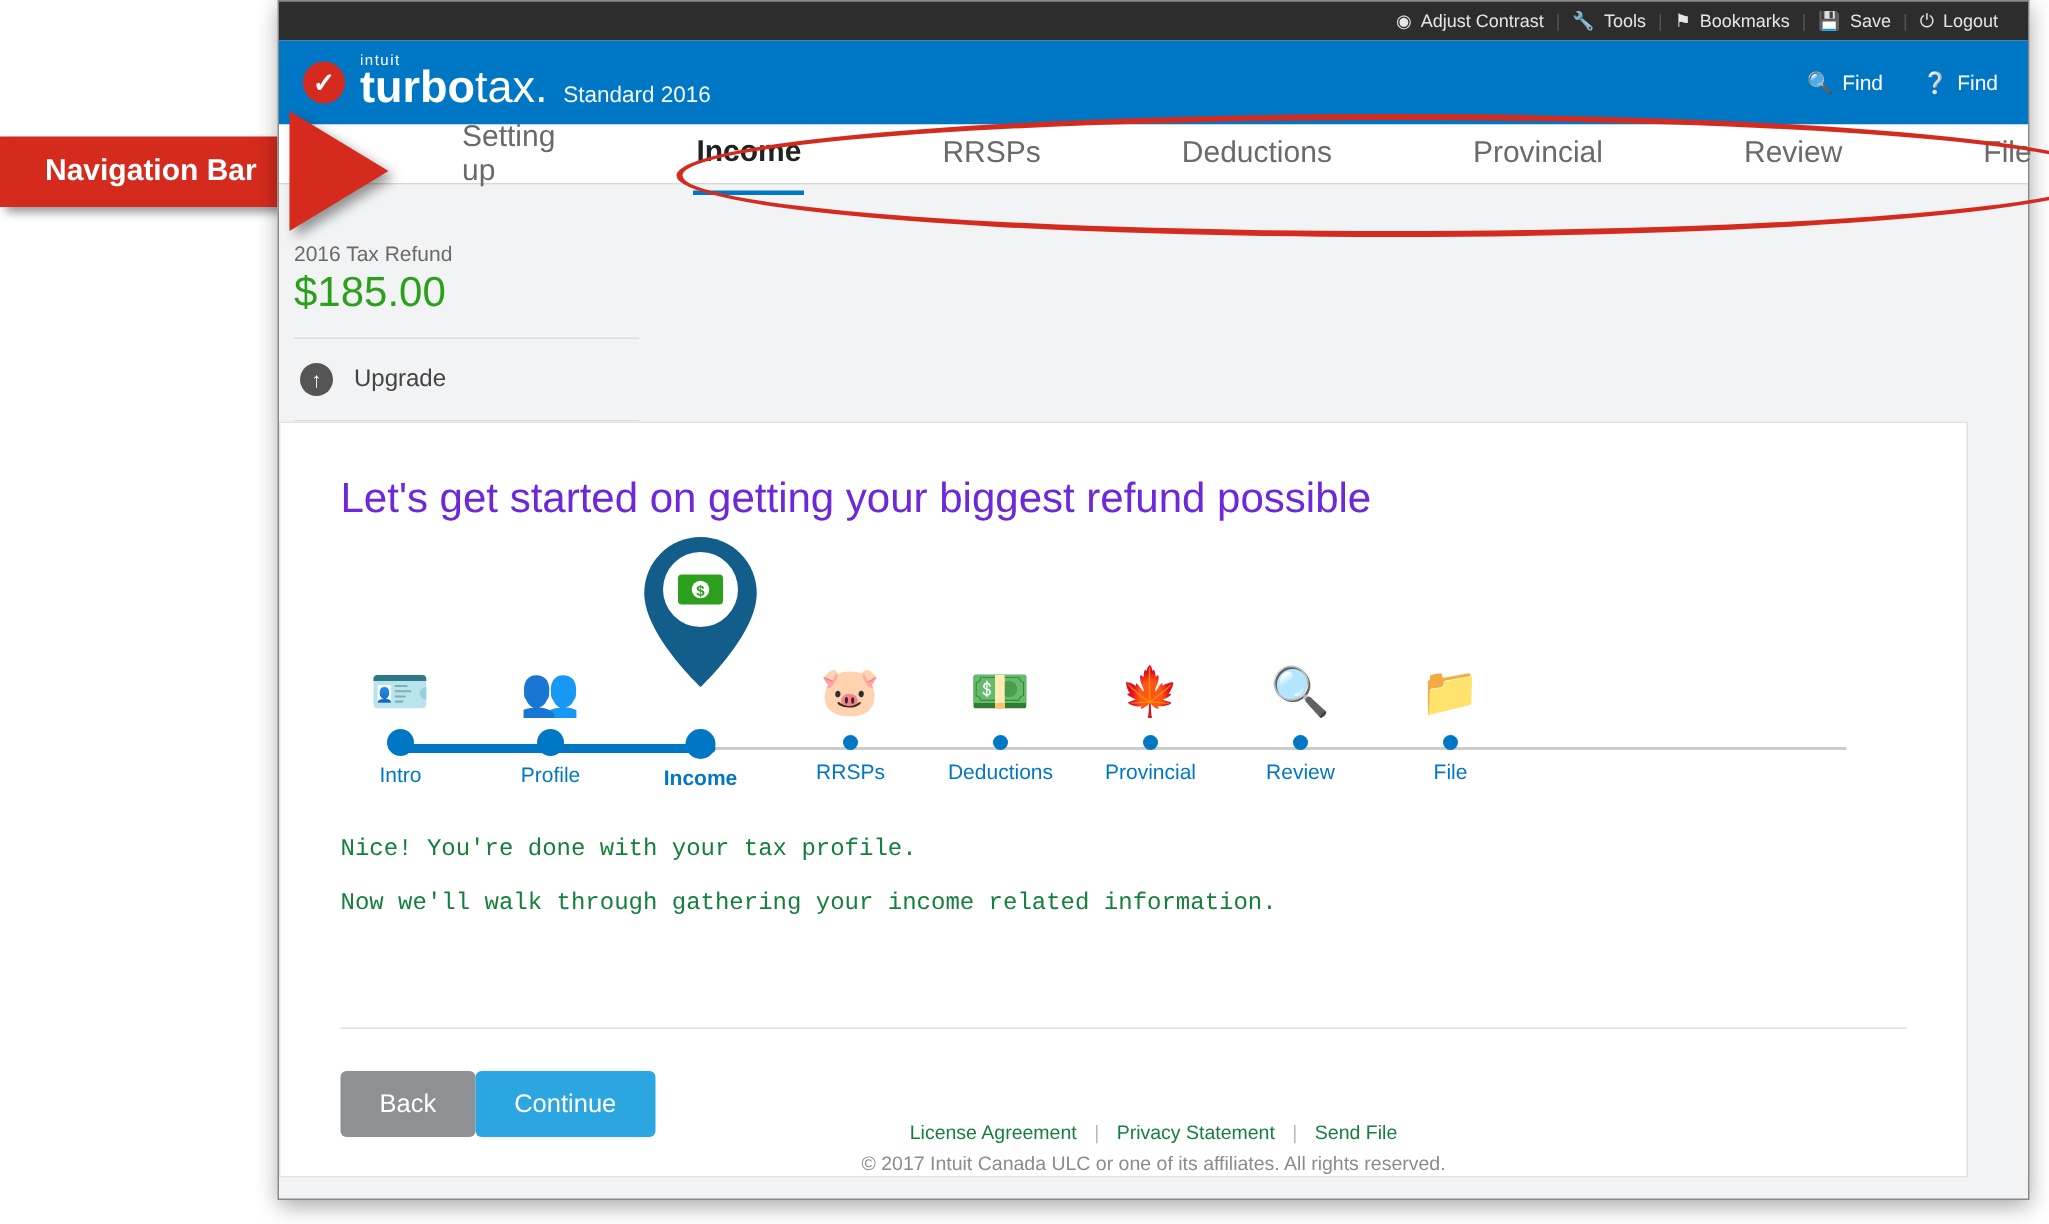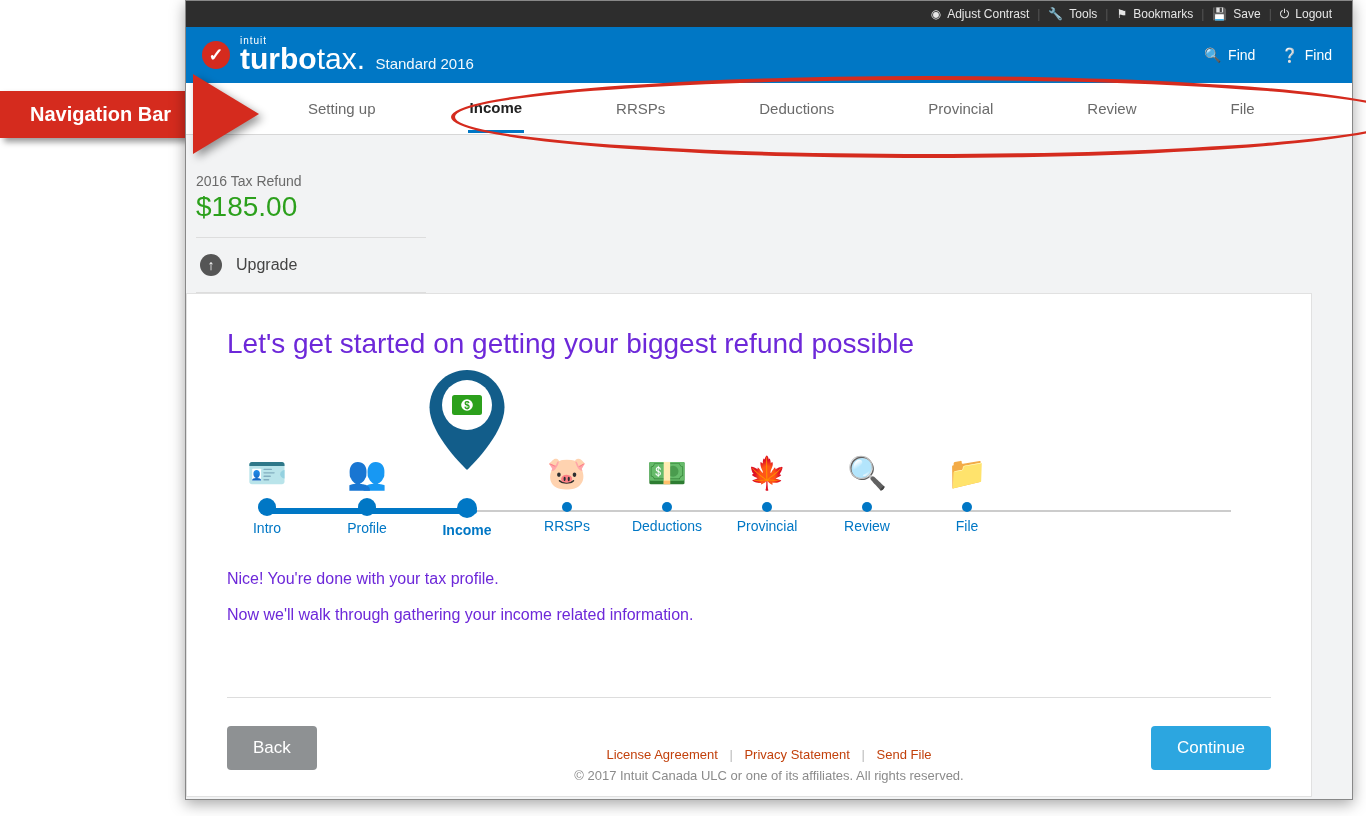--- a/index.html
+++ b/index.html
@@ -14,21 +14,21 @@
   .brandbar { height: 56px; background: #0077c5; color: #fff; display: flex; align-items: center; justify-content: space-between; padding: 0 20px 0 16px; }
   .brand-left { display: flex; align-items: center; gap: 10px; }
   .logo-circle { width: 28px; height: 28px; border-radius: 50%; background: #d52b1e; display: flex; align-items: center; justify-content: center; color: #fff; font-weight: bold; font-size: 18px; }
   .intuit { font-size: 10px; letter-spacing: 1px; display:block; margin-bottom:-4px; }
   .tt { font-size: 30px; font-weight: 400; }
   .tt b { font-weight: 700; }
   .edition { font-size: 15px; opacity: .95; margin-left: 6px; }
   .brand-right { display: flex; gap: 26px; font-size: 14px; }
   .brand-right .bitem { display: flex; align-items: center; gap: 6px; cursor: pointer; }
   
-  .navbar { height: 52px; background: #fff; border-bottom: 1px solid #d7d7d7; display: flex; align-items: center; padding-left: 120px; gap: 90px; color: #6a6a6a; font-size: 15px; }
+  .navbar { height: 40px; background: #fff; border-bottom: 1px solid #d7d7d7; display: flex; align-items: center; padding-left: 120px; gap: 90px; color: #6a6a6a; font-size: 20px; }
   .navbar .nav-item { cursor: pointer; padding: 14px 2px; }
   .navbar .nav-item.active { color: #222; font-weight: 700; border-bottom: 3px solid #0077c5; }
   
   .body { display: flex; padding: 28px 40px 0 0; flex-direction: column; }
   .sidebar { width: 260px; padding: 10px 20px 0 10px; }
   .refund-label { color: #6a6a6a; font-size: 14px; }
   .refund-amt { color: #2ca01c; font-size: 28px; font-weight: 400; margin-top: 2px; }
   .side-sep { border-top: 1px solid #ddd; margin-top: 14px; }
   .upgrade-row { display: flex; align-items: center; gap: 14px; padding: 16px 4px; border-bottom: 1px solid #ddd; cursor: pointer; color: #444; font-size: 16px; }
   .up-icon { width: 22px; height: 22px; border-radius: 50%; background: #555; color: #fff; display: flex; align-items: center; justify-content: center; font-size: 14px; }
@@ -43,29 +43,29 @@
   .step .icon-box { height: 56px; display: flex; align-items: flex-end; justify-content: center; margin-top: 48px; }
   .step .dot { width: 10px; height: 10px; background: #0077c5; border-radius: 50%; margin: 10px auto 6px; position: relative; top: 0; }
   .step.done .bigdot { width: 18px; height: 18px; background: #0077c5; border-radius: 50%; margin: 6px auto 4px; }
   .step .lab { margin-top: 0; }
   .step.current .lab { font-weight: 700; }
   .step.current .bigdot { width: 20px; height: 20px; }
 
   .pin { width: 88px; height: 100px; position: absolute; left: -4px; top: -18px; }
   .pin svg { width: 100%; height: 100%; }
 
-  .body-text { color: #6d28d9; font-size: 16px; margin-top: 18px; line-height: 1.6; }
+  .body-text { color: #15803d; font-size: 16px; margin-top: 18px; line-height: 1.6; font-family: Liberation Mono, monospace; }
   .card-sep { border-top: 1px solid #ddd; margin-top: 70px; }
-  .btn-row { display: flex; justify-content: space-between; margin-top: 28px; }
+  .btn-row { display: flex; justify-content: flex-start; margin-top: 28px; }
   .btn { padding: 12px 26px; border-radius: 4px; font-size: 17px; cursor: pointer; border: none; }
   .btn-back { background: #8e9193; color: #fff; }
   .btn-continue { background: #2ca6e0; color: #fff; }
   
   .footer { text-align: center; color: #8b8b8b; font-size: 13px; position: absolute; bottom: 16px; left: 0; right: 0; }
-  .footer .links a { color: #c2410c; text-decoration: none; padding: 0 8px; }
+  .footer .links a { color: #15803d; text-decoration: none; padding: 0 8px; }
   .footer .links span.fs { color: #bbb; }
   .footer .copy { margin-top: 6px; }
   
   .annot-arrow { position: absolute; left: 0; top: 91px; }
   .annot-arrow .box { background: #d52b1e; color: #fff; font-size: 20px; font-weight: 700; padding: 12px 18px 12px 30px; border-right: none; box-shadow: 4px 4px 6px rgba(0,0,0,.4); position: relative; }
   .annot-oval { position: absolute; left: 265px; top: 75px; width: 955px; height: 82px; border: 4px solid #d52b1e; border-radius: 50%/50%; pointer-events: none; }
   
   .step-ic { font-size: 32px; }
 </style>
 </head>

